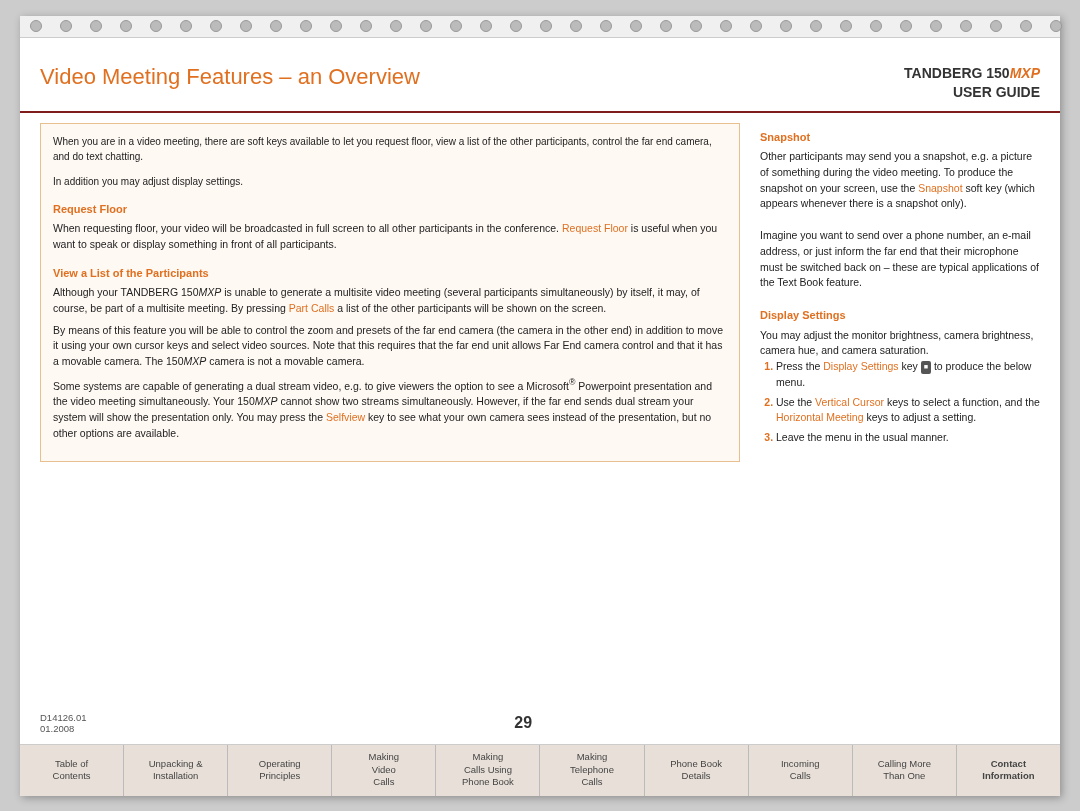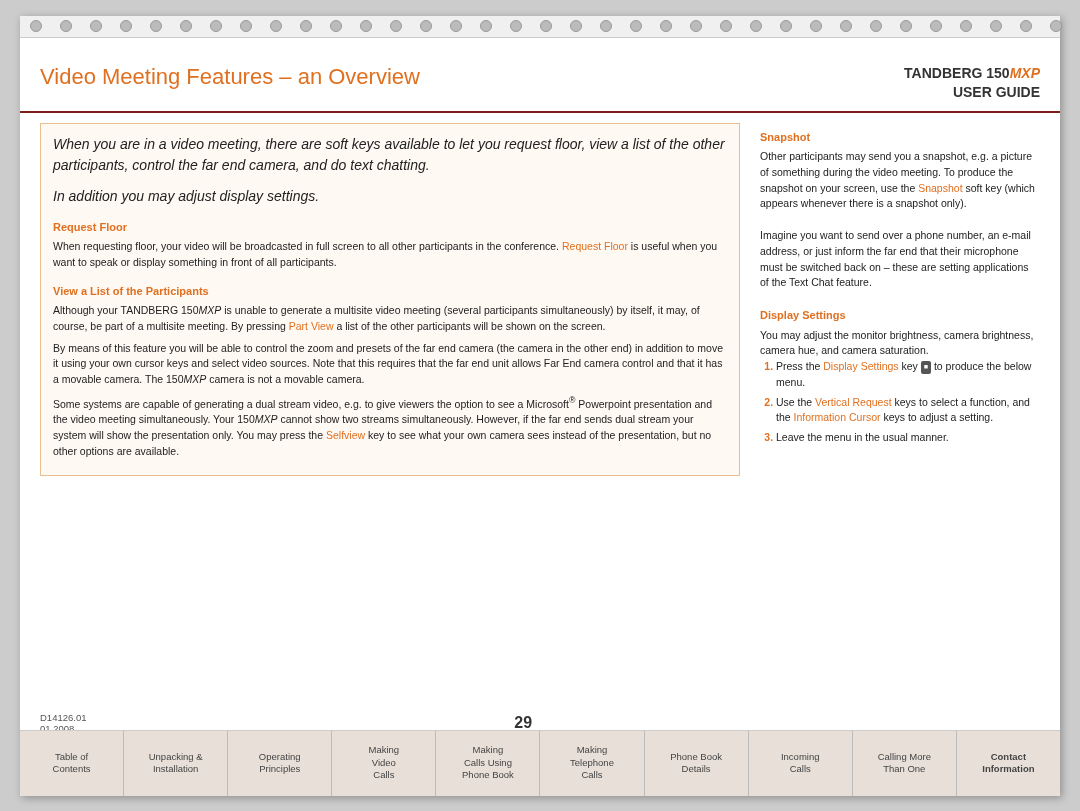--- a/index.html
+++ b/index.html
@@ -81,22 +81,21 @@
     }
     .right-col {
       width: 280px;
       padding: 6px 0 0 0;
       font-size: 10.5px;
       line-height: 1.5;
       color: #222;
     }
     .intro-text {
       margin-bottom: 10px;
-      font-size: 14px;
-      font-style: italic;
+      font-size: 10px;
     }
     .section-heading {
       color: #e07020;
       font-weight: bold;
       font-size: 11px;
       margin-top: 12px;
       margin-bottom: 4px;
     }
     .section-body {
       margin-bottom: 6px;
@@ -129,21 +128,21 @@
     .steps-list li::marker {
       color: #e07020;
       font-weight: bold;
     }
     
     .nav-bar {
       position: absolute;
       bottom: 0;
       left: 0;
       right: 0;
-      height: 66px;
+      height: 52px;
       background: #e8e0d8;
       display: flex;
       align-items: stretch;
       border-top: 1px solid #ccc;
     }
     .nav-tab {
       flex: 1;
       display: flex;
       align-items: center;
       justify-content: center;
@@ -246,44 +245,44 @@
   <div class="content">
 
     <div class="left-col">
       <p class="intro-text">When you are in a video meeting, there are soft keys available to let you request floor, view a list of the other participants, control the far end camera, and do text chatting.</p>
       <p class="intro-text">In addition you may adjust display settings.</p>
 
       <div class="section-heading">Request Floor</div>
       <p class="section-body">When requesting floor, your video will be broadcasted in full screen to all other participants in the conference. <span class="link-text">Request Floor</span> is useful when you want to speak or display something in front of all participants.</p>
 
       <div class="section-heading">View a List of the Participants</div>
-      <p class="section-body">Although your TANDBERG 150<em>MXP</em> is unable to generate a multisite video meeting (several participants simultaneously) by itself, it may, of course, be part of a multisite meeting. By pressing <span class="link-text">Part View</span> a list of the other participants will be shown on the screen.</p>
+      <p class="section-body">Although your TANDBERG 150<em>MXP</em> is unable to generate a multisite video meeting (several participants simultaneously) by itself, it may, of course, be part of a multisite meeting. By pressing <span class="link-text">Part Calls</span> a list of the other participants will be shown on the screen.</p>
 
       <p class="section-body">By means of this feature you will be able to control the zoom and presets of the far end camera (the camera in the other end) in addition to move it using your own cursor keys and select video sources. Note that this requires that the far end unit allows Far End camera control and that it has a movable camera. The 150<em>MXP</em> camera is not a movable camera.</p>
 
       <p class="section-body">Some systems are capable of generating a dual stream video, e.g. to give viewers the option to see a Microsoft<sup>®</sup> Powerpoint presentation and the video meeting simultaneously. Your 150<em>MXP</em> cannot show two streams simultaneously. However, if the far end sends dual stream your system will show the presentation only. You may press the <span class="link-text">Selfview</span> key to see what your own camera sees instead of the presentation, but no other options are available.</p>
     </div>
 
     <div class="right-col">
 
       <div class="r-section">
         <div class="r-heading">Snapshot</div>
         <p>Other participants may send you a snapshot, e.g. a picture of something during the video meeting. To produce the snapshot on your screen, use the <span class="link-text">Snapshot</span> soft key (which appears whenever there is a snapshot only).</p>
       </div>
 
       <div class="r-section">
-        <p>Imagine you want to send over a phone number, an e-mail address, or just inform the far end that their microphone must be switched back on – these are setting applications of the Text Chat feature.</p>
+        <p>Imagine you want to send over a phone number, an e-mail address, or just inform the far end that their microphone must be switched back on – these are typical applications of the Text Book feature.</p>
       </div>
 
       <div class="r-section">
         <div class="r-heading">Display Settings</div>
         <p>You may adjust the monitor brightness, camera brightness, camera hue, and camera saturation.</p>
         <ol class="steps-list">
           <li>Press the <span class="link-text">Display Settings</span> key <span class="key-icon">■</span> to produce the below menu.</li>
-          <li>Use the <span class="link-text">Vertical Request</span> keys to select a function, and the <span class="link-text">Information Cursor</span> keys to adjust a setting.</li>
+          <li>Use the <span class="link-text">Vertical Cursor</span> keys to select a function, and the <span class="link-text">Horizontal Meeting</span> keys to adjust a setting.</li>
           <li>Leave the menu in the usual manner.</li>
         </ol>
       </div>
 
     </div>
   </div>
 
   <div class="footer">
     <div>
       <div>D14126.01</div>

